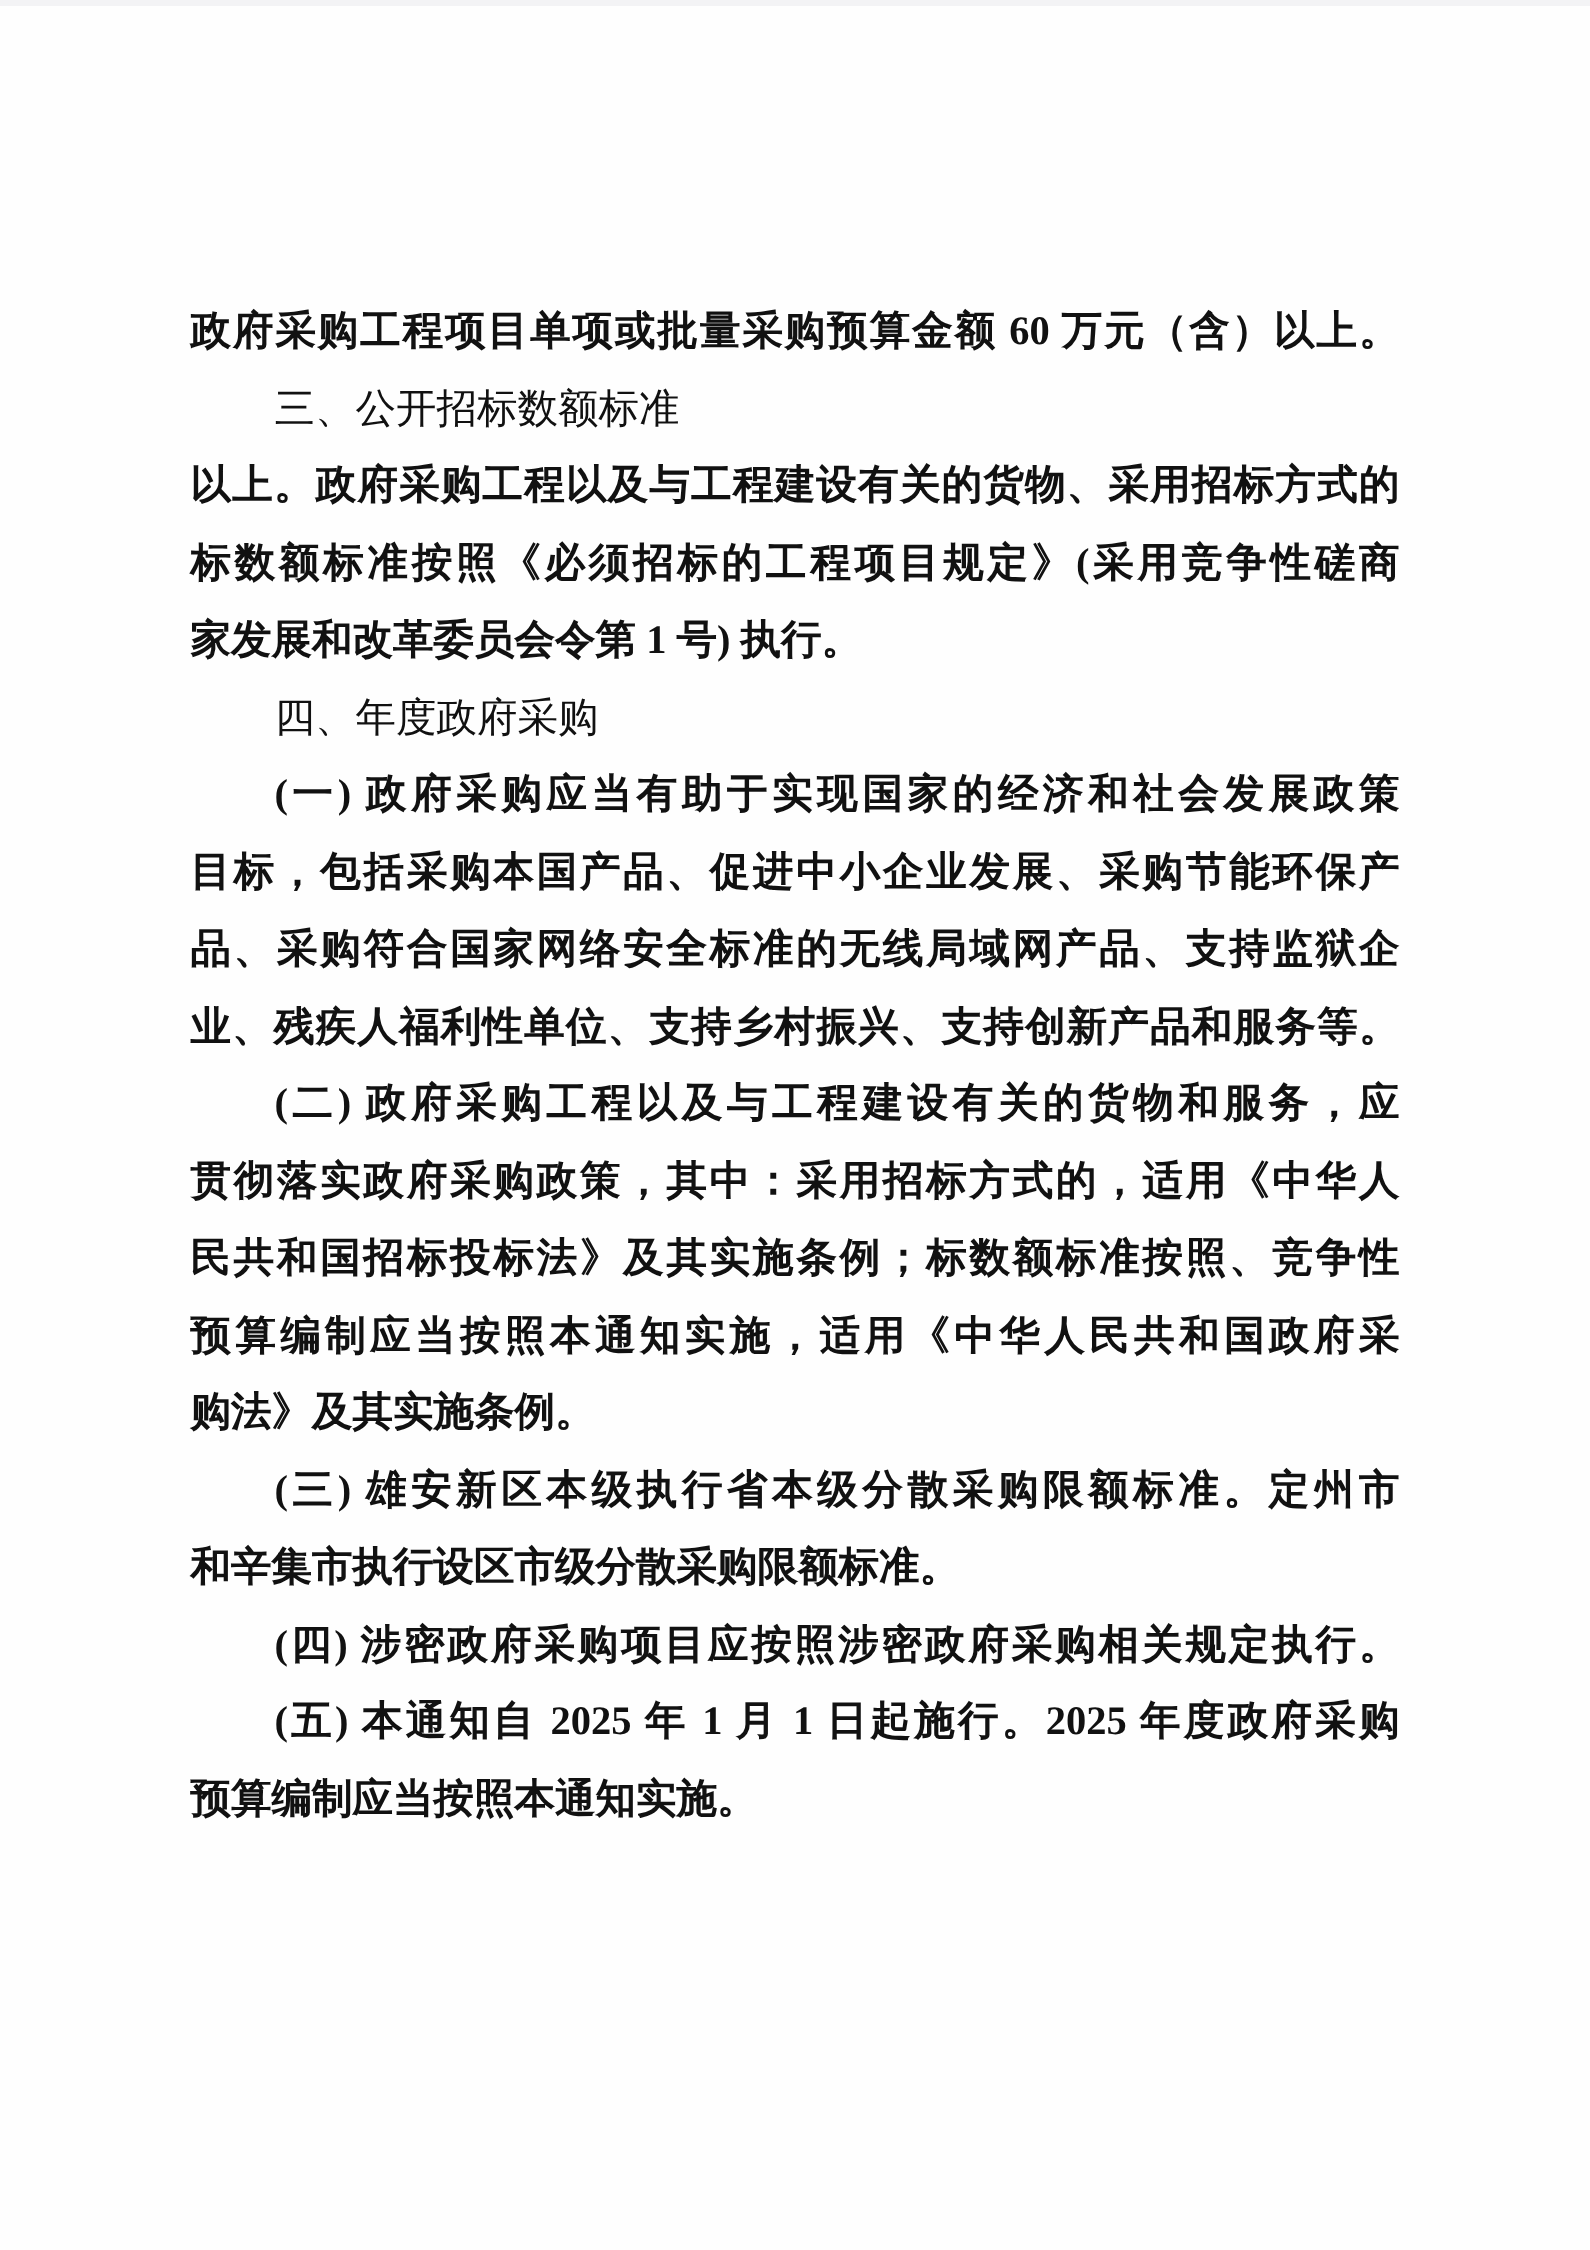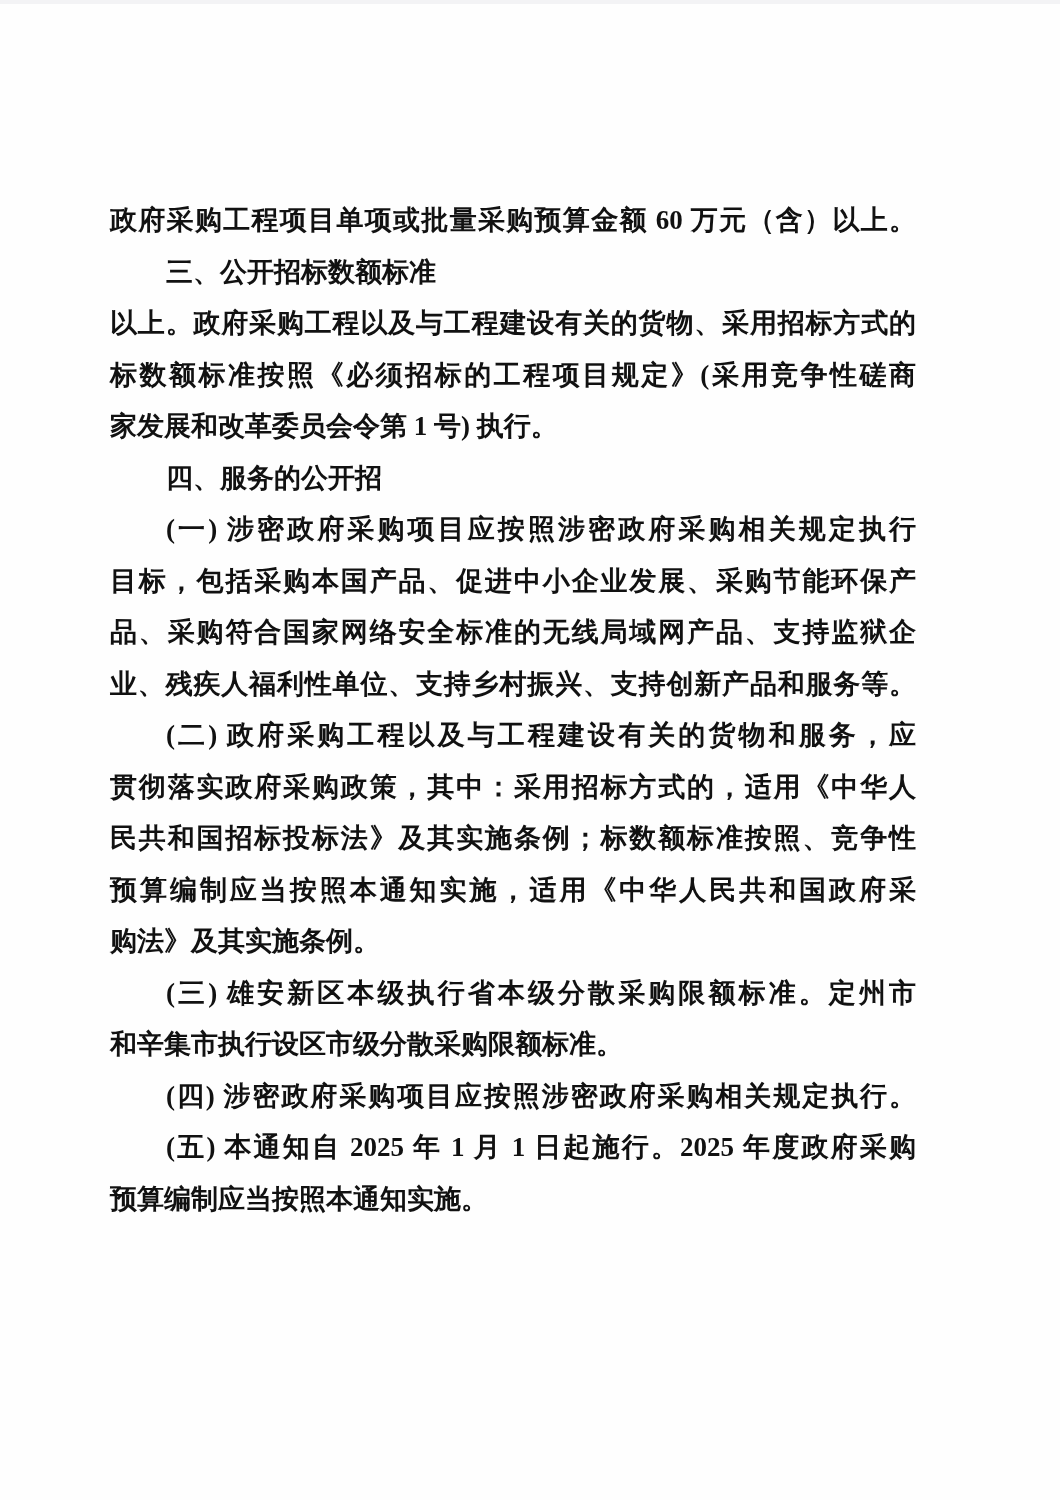--- a/index.html
+++ b/index.html
@@ -17,21 +17,21 @@
   .top-edge {
     position: absolute;
     top: 0;
     left: 0;
     width: 1060px;
     height: 4px;
     background: #f3f3f5;
   }
   .doc-body {
     position: absolute;
-    left: 110px;
+    left: 127px;
     top: 195px;
     width: 806px;
     color: #111111;
   }
   .line {
     font-size: 27px;
     line-height: 51.5px;
     font-weight: 600;
     letter-spacing: 0;
     white-space: normal;
@@ -39,36 +39,36 @@
   }
   .line.indent {
     text-indent: 56px;
   }
   .line.fill {
     text-align: justify;
     text-align-last: justify;
     text-justify: inter-character;
   }
   .line.heading {
-    font-weight: 700;
+    font-weight: 400;
   }
 </style>
 </head>
 <body>
 
 <div class="top-edge"></div>
 
 <div class="doc-body">
   <div class="line fill">政府采购工程项目单项或批量采购预算金额 60 万元（含）以上。</div>
   <div class="line indent heading">三、公开招标数额标准</div>
   <div class="line fill">以上。政府采购工程以及与工程建设有关的货物、采用招标方式的</div>
   <div class="line fill">标数额标准按照《必须招标的工程项目规定》(采用竞争性磋商</div>
   <div class="line">家发展和改革委员会令第 1 号) 执行。</div>
-  <div class="line indent heading">四、服务的公开招</div>
-  <div class="line indent fill">(一) 涉密政府采购项目应按照涉密政府采购相关规定执行</div>
+  <div class="line indent heading">四、年度政府采购</div>
+  <div class="line indent fill">(一) 政府采购应当有助于实现国家的经济和社会发展政策</div>
   <div class="line fill">目标，包括采购本国产品、促进中小企业发展、采购节能环保产</div>
   <div class="line fill">品、采购符合国家网络安全标准的无线局域网产品、支持监狱企</div>
   <div class="line fill">业、残疾人福利性单位、支持乡村振兴、支持创新产品和服务等。</div>
   <div class="line indent fill">(二) 政府采购工程以及与工程建设有关的货物和服务，应</div>
   <div class="line fill">贯彻落实政府采购政策，其中：采用招标方式的，适用《中华人</div>
   <div class="line fill">民共和国招标投标法》及其实施条例；标数额标准按照、竞争性</div>
   <div class="line fill">预算编制应当按照本通知实施，适用《中华人民共和国政府采</div>
   <div class="line">购法》及其实施条例。</div>
   <div class="line indent fill">(三) 雄安新区本级执行省本级分散采购限额标准。定州市</div>
   <div class="line">和辛集市执行设区市级分散采购限额标准。</div>

